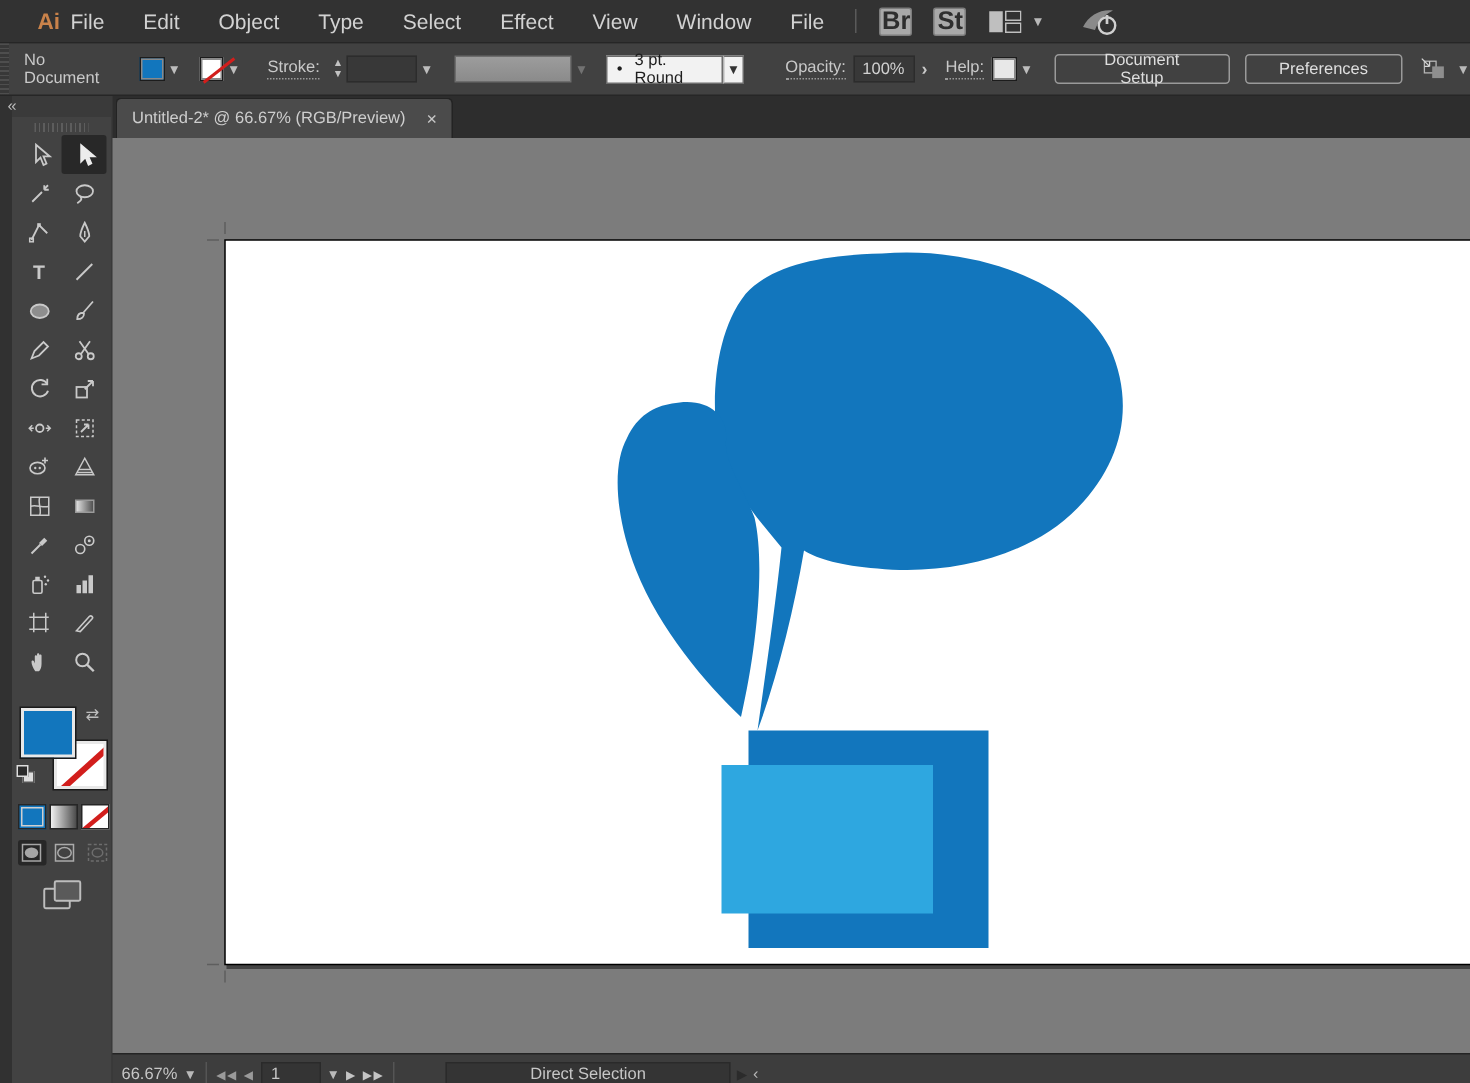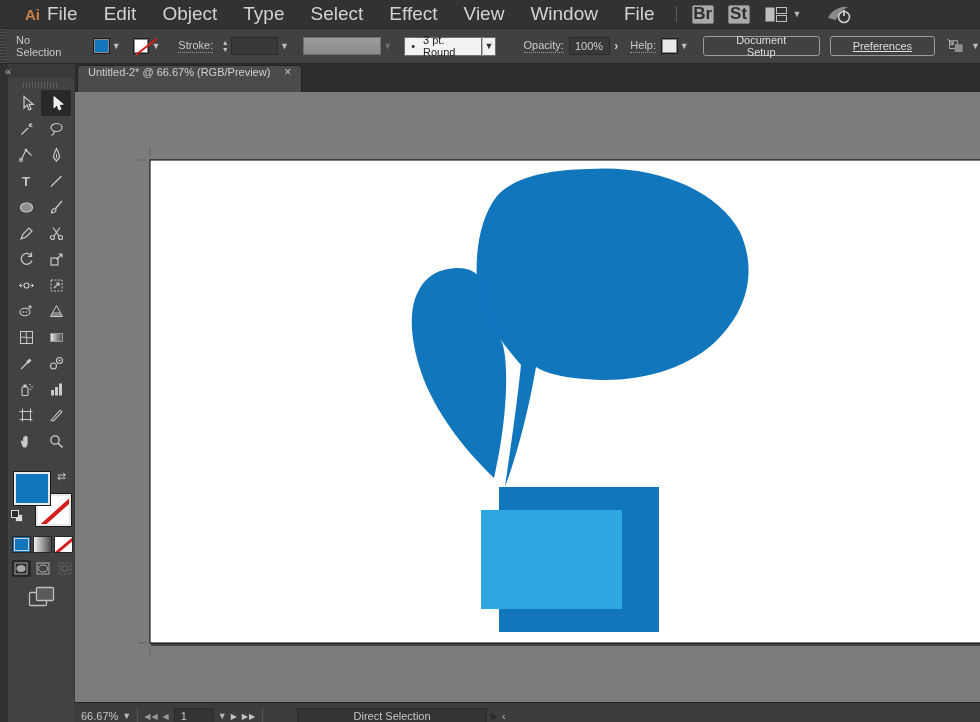--- a/index.html
+++ b/index.html
@@ -4,21 +4,21 @@
 <style>
   * { margin:0; padding:0; box-sizing:border-box; }
   html,body { width:980px; height:722px; overflow:hidden; background:#323232;
               font-family:"Liberation Sans", sans-serif; }
   .app { position:relative; width:980px; height:722px; overflow:hidden; }
 
   
   .menubar { position:absolute; left:0; top:0; width:980px; height:29px;
              background:#323232; display:flex; align-items:center; border-bottom:1px solid #262626;}
   .ai-logo { width:34px; text-align:center; font-weight:bold; font-size:15px; color:#c9824a;padding-left:25px; }
-  .menu-item { color:#d2d2d2; font-size:19px; padding:0 13px; cursor:default; }
+  .menu-item { color:#d2d2d2; font-size:14px; padding:0 13px; cursor:default; }
   .menubar-sep { width:1px; height:16px; background:#5a5a5a; margin:0 8px; }
   .sq-btn { width:22px; height:19px; background:#a9a9a9; border:1px solid #7d7d7d; border-radius:2px;
             color:#2e2e2e; font-size:17px; font-weight:bold; display:flex; align-items:center;
             justify-content:center; margin:0 7px; }
   .ws-wrap { display:flex; align-items:center; gap:6px; margin:0 8px; }
   .chev { color:#b9b9b9; font-size:9px; line-height:1; }
   .cslive { margin-left:14px; position:relative; width:30px; height:24px; }
 
   
   .controlbar { position:absolute; left:0; top:29px; width:980px; height:35px; background:#414141;
@@ -42,21 +42,21 @@
   .white-chev { width:15px; height:19px; background:#f2f2f2; border:1px solid #6d6d6d; border-left:1px solid #b5b5b5;
                 color:#333; font-size:9px; display:flex; align-items:center; justify-content:center; }
   .ctl-btn { height:20px; border:1px solid #9a9a9a; border-radius:3px; background:transparent;
              color:#dedede; font-size:11px; padding:0 22px; display:flex; align-items:center; }
   .arrow-btn { color:#c9c9c9; font-size:12px; font-weight:bold; padding:0 4px; }
 
   
   .tabbar { position:absolute; left:75px; top:64px; width:905px; height:28px; background:#2d2d2d;
             display:flex; align-items:flex-end; }
   .doc-tab { height:27px; background:#4b4b4b; border:1px solid #232323; border-bottom:none;
-             border-radius:4px 4px 0 0; display:flex; align-items:flex-start; padding:0 10px; gap:14px;
+             border-radius:4px 4px 0 0; display:flex; align-items:center; padding:0 10px; gap:14px;
              margin-left:2px;margin-top:12px; }
   .doc-tab .title { color:#cecece; font-size:11px; }
   .doc-tab .close { color:#c6c6c6; font-size:12px; line-height:1; }
 
   
   .dock { position:absolute; left:0; top:64px; width:75px; height:658px; background:#3a3a3a; }
   .dock-strip { position:absolute; left:0; top:0; width:8px; height:100%; background:#313131; }
   .collapse { position:absolute; left:5px; top:1px; color:#bdbdbd; font-size:11px; }
   .toolpanel { position:absolute; left:8px; top:14px; width:66px; height:644px; background:#424242; }
   .grip-h { margin:4px auto 2px auto; width:36px; height:6px;
@@ -142,21 +142,21 @@
       <svg width="30" height="24" viewBox="0 0 30 24">
         <path d="M4 16 C8 8 16 4 24 5 C18 8 14 12 12 18 Z" fill="#8a8a8a"></path>
         <circle cx="20" cy="15" r="5.5" fill="none" stroke="#cfcfcf" stroke-width="1.6"></circle>
         <line x1="20" y1="8" x2="20" y2="14" stroke="#cfcfcf" stroke-width="1.8"></line>
       </svg>
     </div>
   </div>
 
   <div class="controlbar">
     <div class="grip-v"></div>
-    <div class="cb-label" style="margin:0 18px 0 10px; width:68px;">No Selection</div>
+    <div class="cb-label" style="margin:0 18px 0 10px; width:68px;">No Document</div>
 
     <div class="swatch" style="background: rgb(18, 118, 189);"></div>
     <div class="dd-chev">▼</div>
 
     <div class="swatch none" style="margin-left:10px;"></div>
     <div class="dd-chev">▼</div>
 
     <div class="cb-label dotted" style="margin-left:16px;">Stroke:</div>
     <div class="stepper" style="margin-left:6px;">
       <span>▲</span>
@@ -176,21 +176,21 @@
 
     <div class="cb-label dotted" style="margin-left:28px;">Opacity:</div>
     <div class="field" style="width:46px; margin-left:5px;">100%</div>
     <div class="arrow-btn">›</div>
 
     <div class="cb-label dotted" style="margin-left:8px;">Help:</div>
     <div class="swatch" style="margin-left:5px; background:#e8e8e8;"></div>
     <div class="dd-chev">▼</div>
 
     <button class="ctl-btn" style="margin-left:12px;">Document Setup</button>
-    <button class="ctl-btn" style="margin-left:10px;text-decoration:underline;">Preferences</button>
+    <button class="ctl-btn" style="margin-left:10px;">Preferences</button>
 
     <svg width="22" height="18" viewBox="0 0 22 18" style="margin-left:12px;">
       <rect x="3" y="3" width="9" height="9" fill="none" stroke="#b5b5b5"></rect>
       <rect x="9" y="7" width="9" height="9" fill="#8e8e8e"></rect>
       <path d="M1 1 l6 6 M7 7 h-4 M7 7 v-4" stroke="#d5d5d5" fill="none"></path>
     </svg>
     <span class="chev" style="margin-left:5px;">▼</span>
   </div>
 
   <div class="tabbar">

